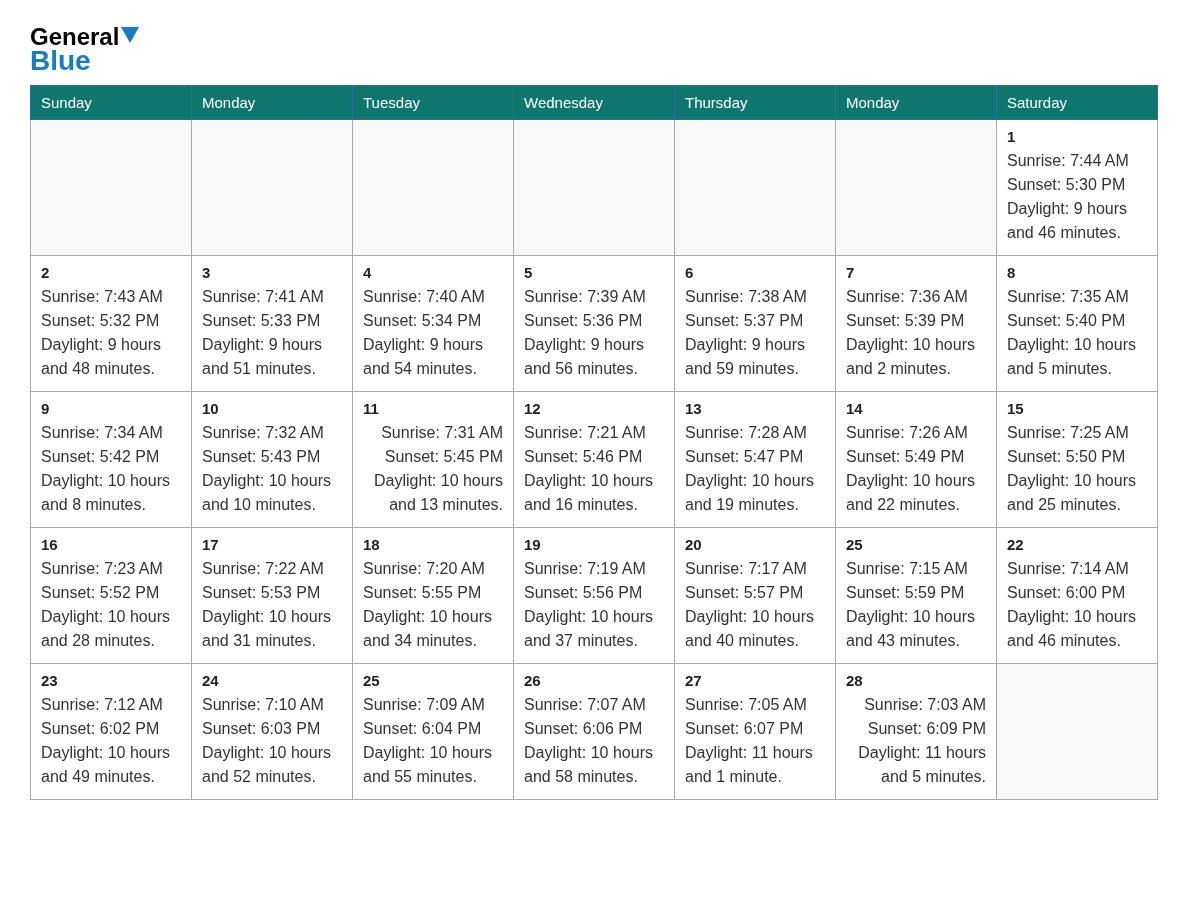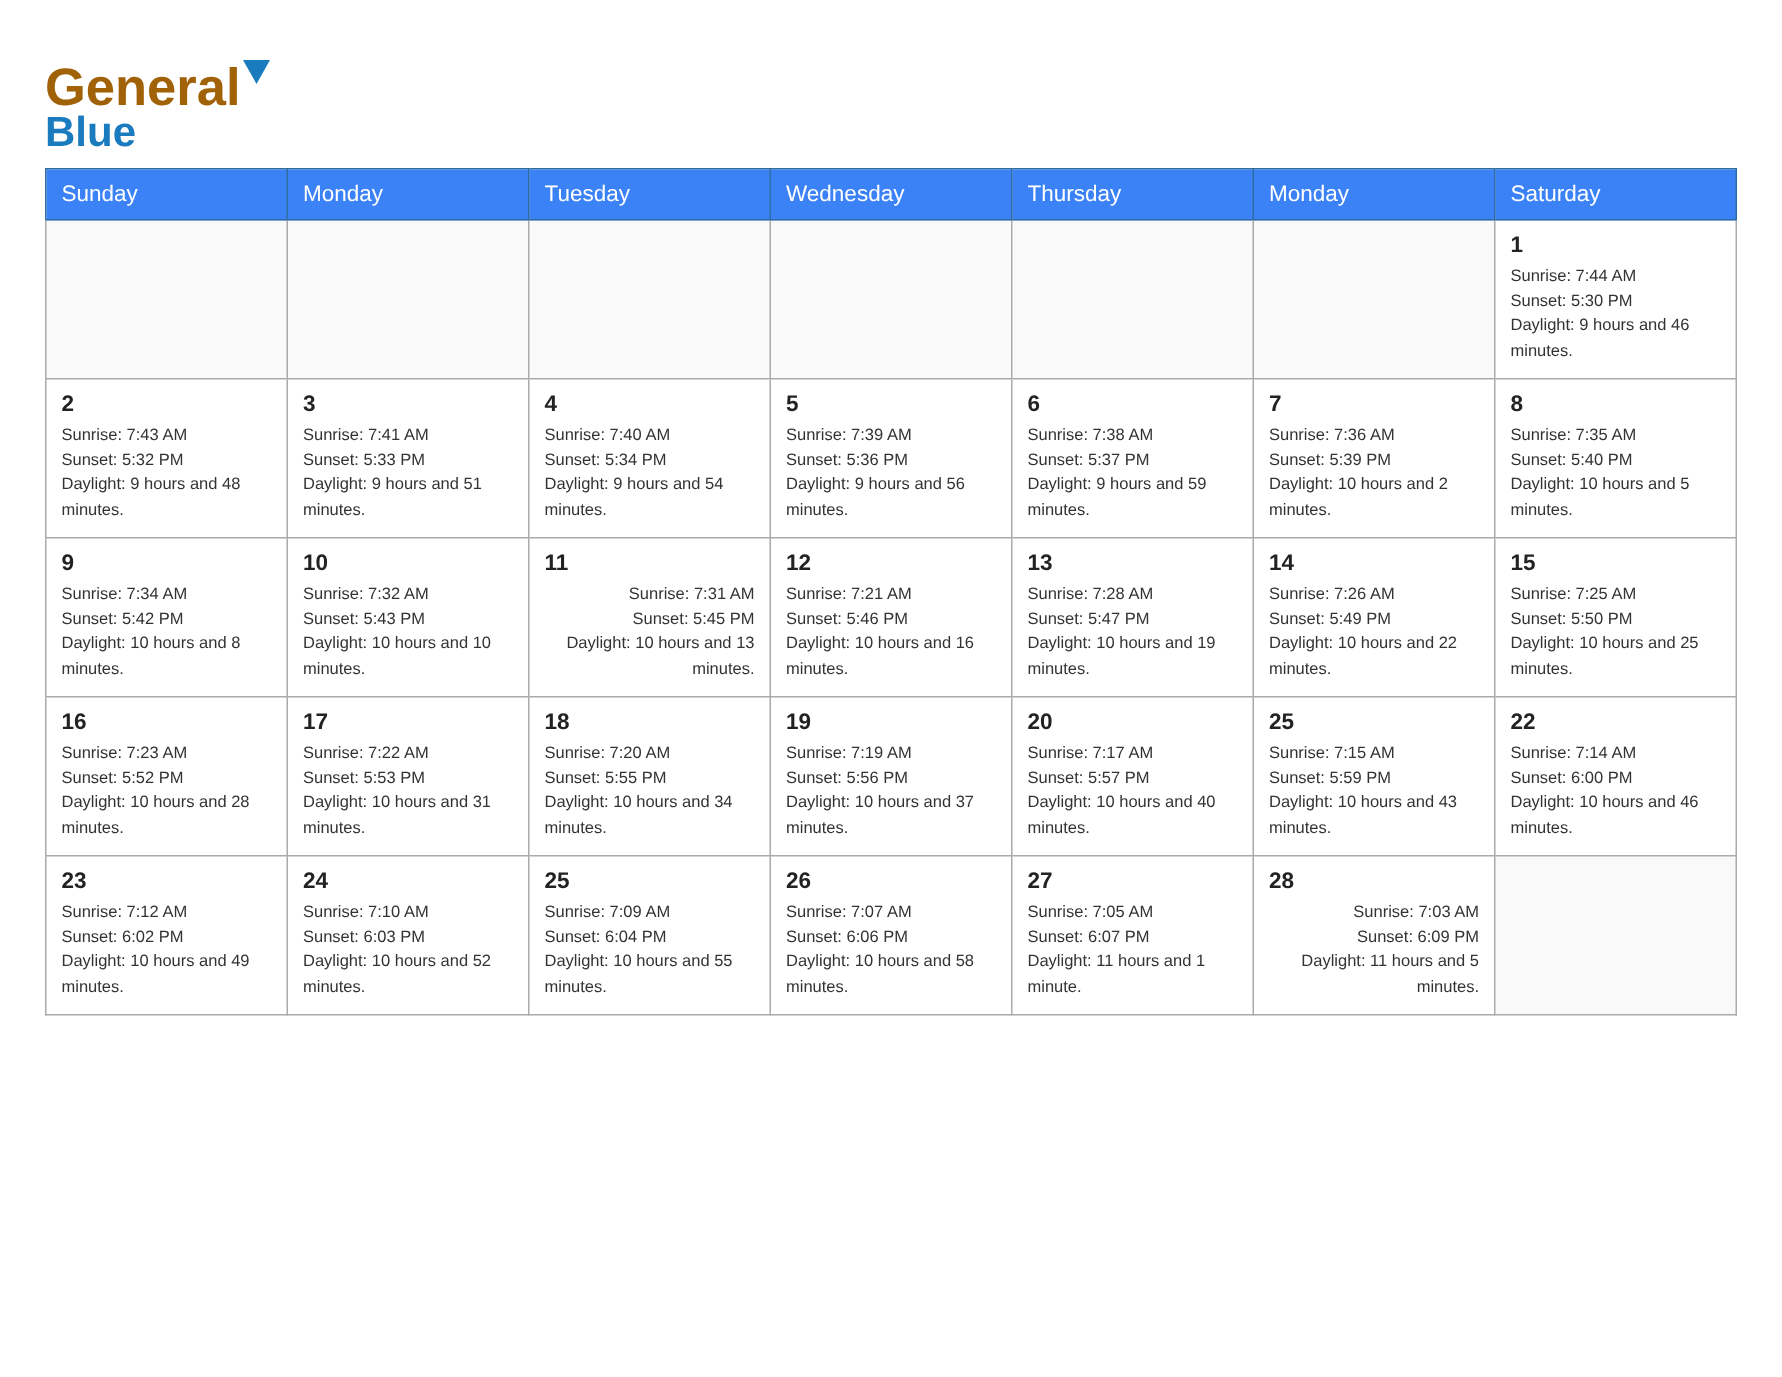--- a/index.html
+++ b/index.html
@@ -36,21 +36,21 @@
       font-size: 22px;
       color: #444;
       margin-top: 4px;
     }
     .calendar {
       width: 100%;
       border-collapse: collapse;
       margin-top: 10px;
     }
     .calendar th {
-      background-color: #3b82f6;
+      background-color: #0f766e;
       color: #fff;
       font-size: 15px;
       font-weight: normal;
       padding: 8px 10px;
       text-align: left;
       border: 1px solid #2e6da4;
     }
     .calendar td {
       width: calc(100% / 7);
       vertical-align: top;
@@ -65,29 +65,28 @@
       background: #f9f9f9;
     }
     .day-number {
       font-size: 15px;
       font-weight: bold;
       color: #222;
       display: block;
       margin-bottom: 4px;
     }
     .day-info {
-      font-size: 11px;
+      font-size: 16px;
       color: #333;
       line-height: 1.5;
     }
     .logo-eneral {
-      font-size: 35px;
+      font-size: 24px;
       font-weight: bold;
-      color: #a16207;
-      margin-top: 16px;
+      color: #000000;
     }
     .logo-triangle {
       display: inline-block;
       margin-left: 2px;
       margin-right: 0;
       vertical-align: middle;
     }
     .logo-line1 {
       display: flex;
       align-items: center;

